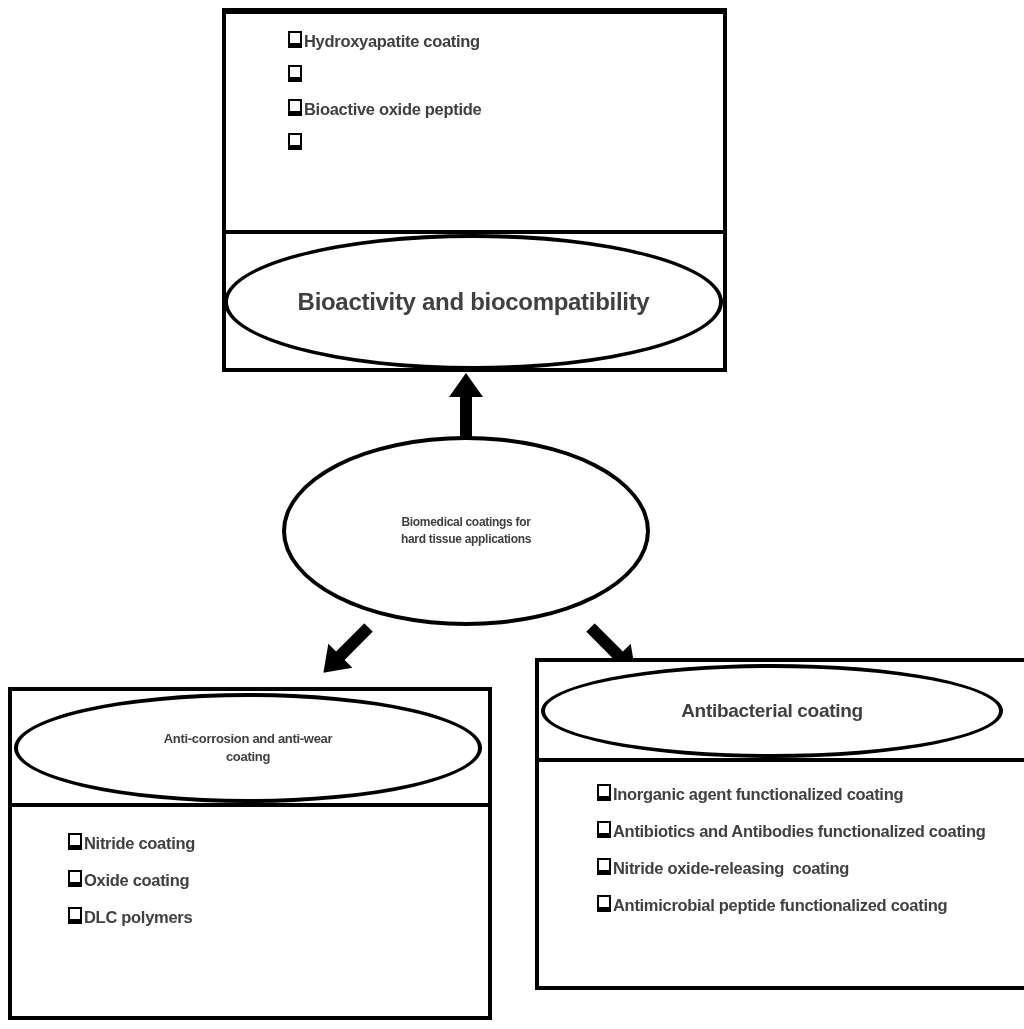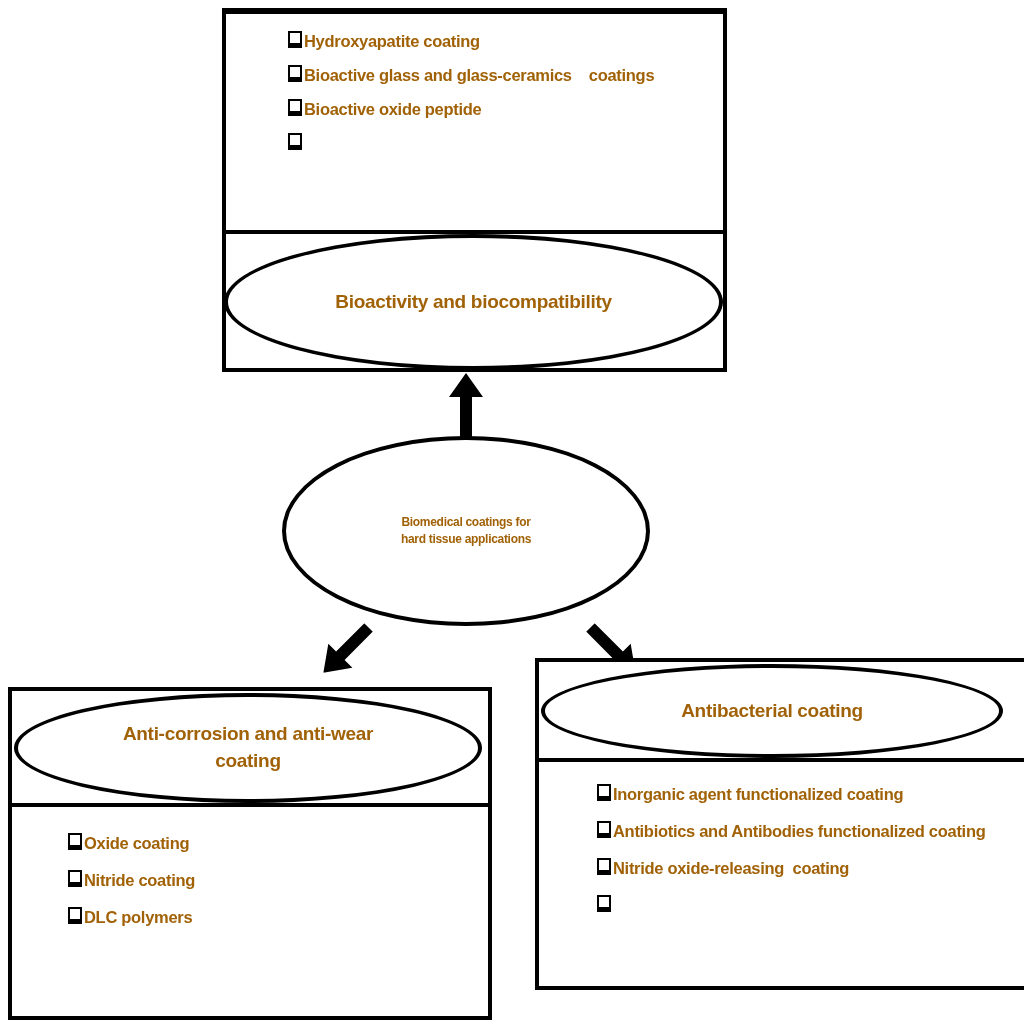--- a/index.html
+++ b/index.html
@@ -1,18 +1,18 @@
 <!DOCTYPE html>
 <html><head>
 <meta charset="utf-8">
 <style>
   html,body { margin:0; padding:0; background:#ffffff; }
   .stage {
     position:relative; width:1024px; height:1029px; background:#ffffff;
-    font-family:"Liberation Sans", sans-serif; color:#a16207; overflow:hidden;
+    font-family:"Liberation Sans", sans-serif; color:#404040; overflow:hidden;
   }
   .box {
     position:absolute; border:4px solid #000; background:#fff;
     box-sizing:border-box;
   }
   .ellipse {
     position:absolute; border:4px solid #000; border-radius:50%;
     background:#fff; box-sizing:border-box;
     display:flex; align-items:center; justify-content:center;
     text-align:center; font-weight:700; white-space:pre-line;
@@ -27,29 +27,29 @@
   .cb {
     display:inline-block; width:10px; height:10px;
     border:2.5px solid #000; border-bottom-width:5px;
     margin-right:2px; vertical-align:-1px; box-sizing:content-box;
   }
   
   #top-box { left:222px; top:8px; width:505px; height:364px; border-top-width:6px; }
   #top-box .items { padding:10px 6px 0 6px; line-height:34px; }
   #top-box .items li { text-indent:56px; }
   #top-box .divider { top:216px; }
-  #top-box .ellipse { left:-2px; top:220px; width:499px; height:136px; font-size:19px; }
+  #top-box .ellipse { left:-2px; top:220px; width:499px; height:136px; font-size:24px; }
   
   #center-ellipse {
     left:282px; top:436px; width:368px; height:190px;
     font-size:12px; padding:0 42px; border-width:4px;
   }
   
   #left-box { left:8px; top:687px; width:484px; height:333px; }
-  #left-box .ellipse { left:2px; top:2px; width:468px; height:110px; font-size:19px; }
+  #left-box .ellipse { left:2px; top:2px; width:468px; height:110px; font-size:13px; }
   #left-box .divider { top:112px; }
   #left-box .items { position:absolute; top:134px; left:56px; right:6px; line-height:37px; }
   
   #right-box { left:535px; top:658px; width:508px; height:332px; }
   #right-box .ellipse { left:2px; top:2px; width:462px; height:94px; font-size:19px; }
   #right-box .divider { top:96px; }
   #right-box .items { position:absolute; top:114px; left:2px; right:4px; line-height:37px; }
   #right-box .items li { text-indent:56px; }
   
   .arrow { position:absolute; width:64px; height:36px; }
@@ -60,21 +60,21 @@
 </head>
 <body>
 
 <div class="stage">
 
   <div class="box" id="top-box">
     <ul class="items">
 
         <li><span class="cb"></span><span>Hydroxyapatite coating</span></li>
 
-        <li><span class="cb"></span><span>Bioactive glass and glass-ceramics    coatings</span></li>
+        <li><span class="cb"></span></li>
 
         <li><span class="cb"></span><span>Bioactive oxide peptide</span></li>
 
 
         <li><span class="cb"></span></li>
       </ul>
     <div class="divider"></div>
     <div class="ellipse">
       <span>Bioactivity and biocompatibility</span>
     </div>
@@ -97,38 +97,38 @@
   </svg>
 
   <div class="box" id="left-box">
     <div class="ellipse">
       <span>Anti-corrosion and anti-wear
 coating</span>
     </div>
     <div class="divider"></div>
     <ul class="items">
 
+        <li><span class="cb"></span><span>Nitride coating</span></li>
+
         <li><span class="cb"></span><span>Oxide coating</span></li>
-
-        <li><span class="cb"></span><span>Nitride coating</span></li>
 
         <li><span class="cb"></span><span>DLC polymers</span></li>
       </ul>
   </div>
 
   <div class="box" id="right-box">
     <div class="ellipse">
       <span>Antibacterial coating</span>
     </div>
     <div class="divider"></div>
     <ul class="items">
 
         <li><span class="cb"></span><span>Inorganic agent functionalized coating</span></li>
 
         <li><span class="cb"></span><span>Antibiotics and Antibodies functionalized coating</span></li>
 
         <li><span class="cb"></span><span>Nitride oxide-releasing  coating</span></li>
 
-        <li><span class="cb"></span></li>
+        <li><span class="cb"></span><span>Antimicrobial peptide functionalized coating</span></li>
       </ul>
   </div>
 
 </div>
 
 </body></html>

